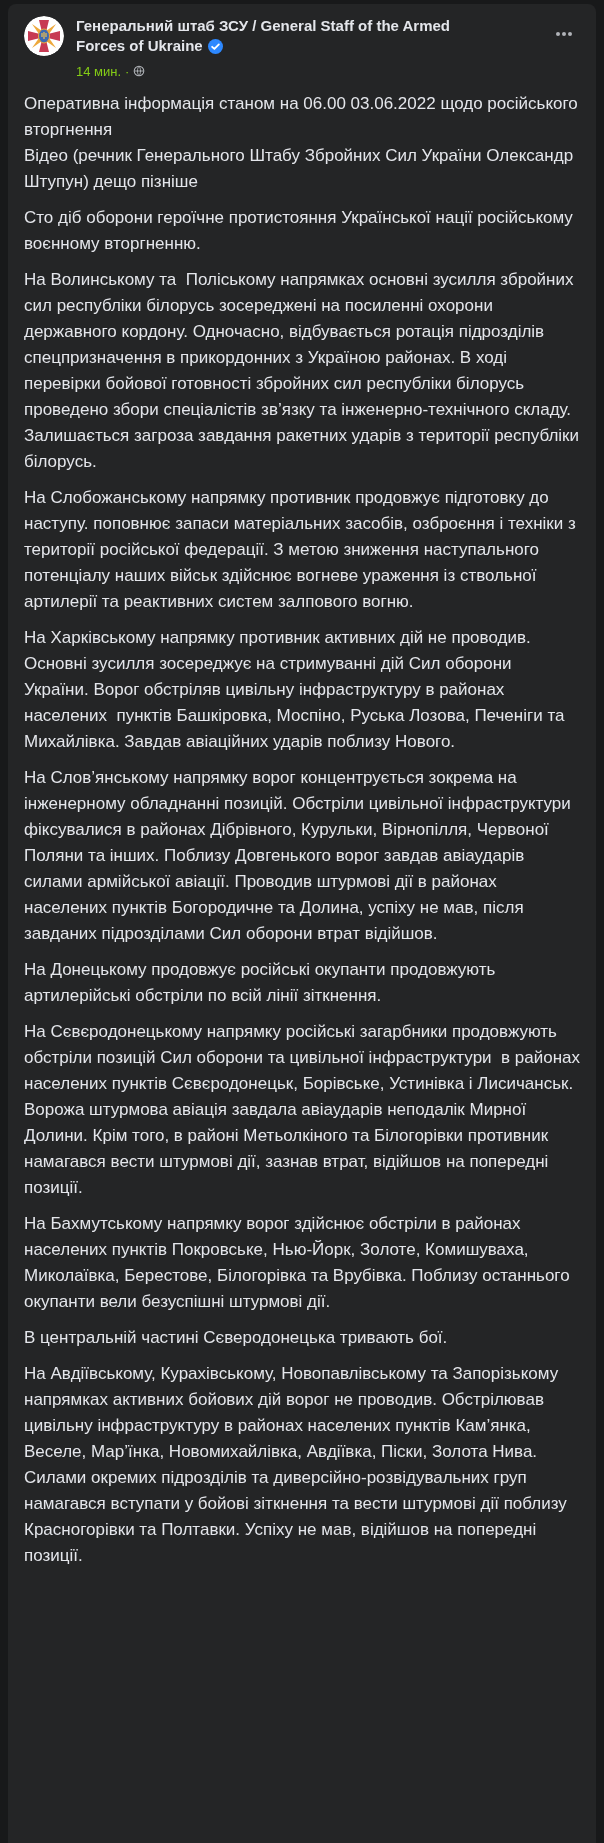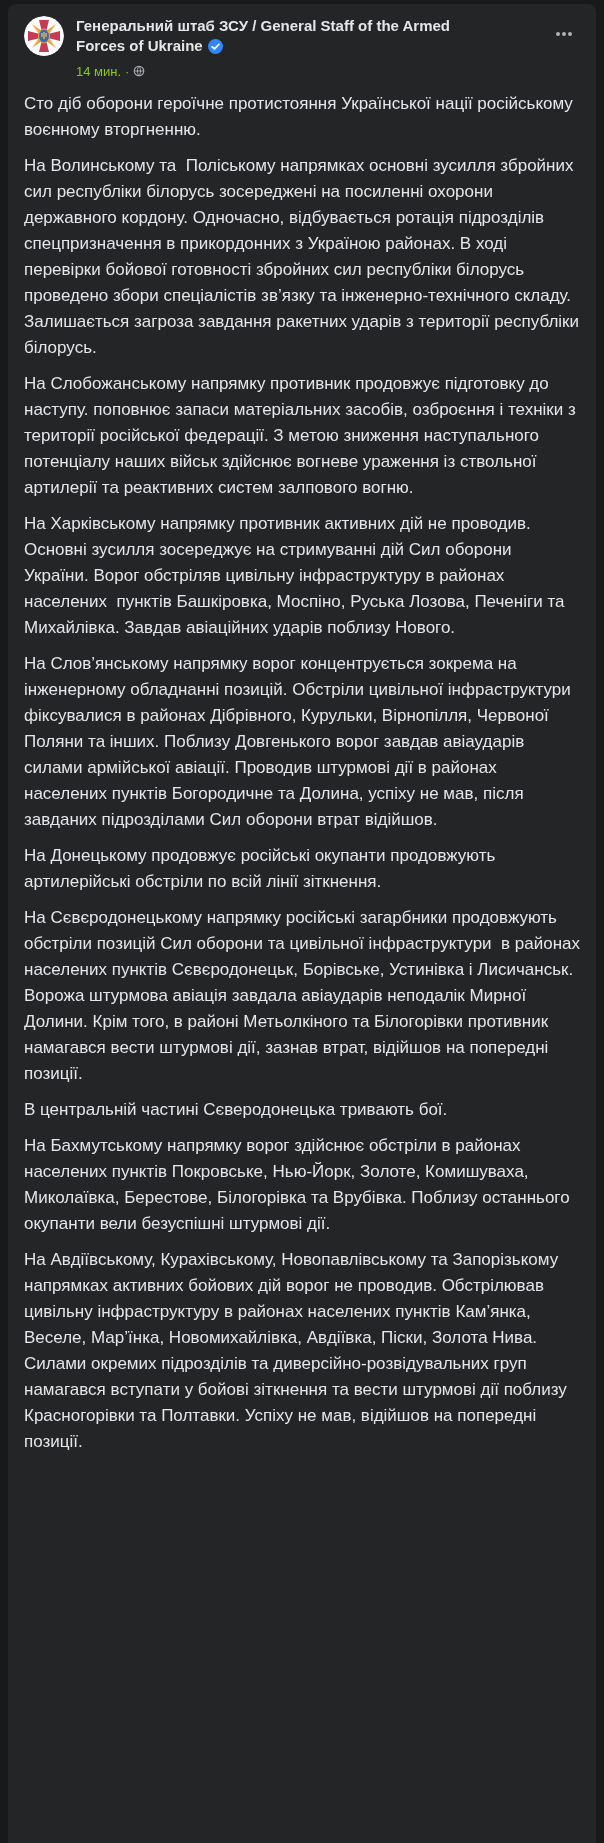--- a/index.html
+++ b/index.html
@@ -136,26 +136,28 @@
           <circle cx="4" cy="10" r="2"></circle>
           <circle cx="10" cy="10" r="2"></circle>
           <circle cx="16" cy="10" r="2"></circle>
         </g>
       </svg>
     </div>
 
   </div>
 
   <div class="post">
+    <p>Оперативна інформація станом на 06.00 03.06.2022 щодо російського вторгнення
+Відео (речник Генерального Штабу Збройних Сил України Олександр Штупун) дещо пізніше</p>
     <p>Сто діб оборони героїчне протистояння Української нації російському воєнному вторгненню.</p>
     <p>На Волинському та  Поліському напрямках основні зусилля збройних сил республіки білорусь зосереджені на посиленні охорони державного кордону. Одночасно, відбувається ротація підрозділів спецпризначення в прикордонних з Україною районах. В ході перевірки бойової готовності збройних сил республіки білорусь проведено збори спеціалістів зв’язку та інженерно-технічного складу. Залишається загроза завдання ракетних ударів з території республіки білорусь.</p>
     <p>На Слобожанському напрямку противник продовжує підготовку до наступу. поповнює запаси матеріальних засобів, озброєння і техніки з території російської федерації. З метою зниження наступального потенціалу наших військ здійснює вогневе ураження із ствольної артилерії та реактивних систем залпового вогню.</p>
     <p>На Харківському напрямку противник активних дій не проводив. Основні зусилля зосереджує на стримуванні дій Сил оборони України. Ворог обстріляв цивільну інфраструктуру в районах населених  пунктів Башкіровка, Моспіно, Руська Лозова, Печеніги та Михайлівка. Завдав авіаційних ударів поблизу Нового.</p>
     <p>На Слов’янському напрямку ворог концентрується зокрема на інженерному обладнанні позицій. Обстріли цивільної інфраструктури фіксувалися в районах Дібрівного, Курульки, Вірнопілля, Червоної Поляни та інших. Поблизу Довгенького ворог завдав авіаударів силами армійської авіації. Проводив штурмові дії в районах населених пунктів Богородичне та Долина, успіху не мав, після завданих підрозділами Сил оборони втрат відійшов.</p>
     <p>На Донецькому продовжує російські окупанти продовжують артилерійські обстріли по всій лінії зіткнення.</p>
     <p>На Сєвєродонецькому напрямку російські загарбники продовжують обстріли позицій Сил оборони та цивільної інфраструктури  в районах населених пунктів Сєвєродонецьк, Борівське, Устинівка і Лисичанськ. Ворожа штурмова авіація завдала авіаударів неподалік Мирної Долини. Крім того, в районі Метьолкіного та Білогорівки противник намагався вести штурмові дії, зазнав втрат, відійшов на попередні позиції.</p>
+    <p>На Бахмутському напрямку ворог здійснює обстріли в районах населених пунктів Покровське, Нью-Йорк, Золоте, Комишуваха, Миколаївка, Берестове, Білогорівка та Врубівка. Поблизу останнього окупанти вели безуспішні штурмові дії.</p>
     <p>В центральній частині Сєверодонецька тривають бої.</p>
-    <p>На Бахмутському напрямку ворог здійснює обстріли в районах населених пунктів Покровське, Нью-Йорк, Золоте, Комишуваха, Миколаївка, Берестове, Білогорівка та Врубівка. Поблизу останнього окупанти вели безуспішні штурмові дії.</p>
     <p>На Авдіївському, Курахівському, Новопавлівському та Запорізькому напрямках активних бойових дій ворог не проводив. Обстрілював цивільну інфраструктуру в районах населених пунктів Кам’янка, Веселе, Мар’їнка, Новомихайлівка, Авдіївка, Піски, Золота Нива. Силами окремих підрозділів та диверсійно-розвідувальних груп намагався вступати у бойові зіткнення та вести штурмові дії поблизу Красногорівки та Полтавки. Успіху не мав, відійшов на попередні позиції.</p>
 
   </div>
 
 </div>
 
 </body></html>

